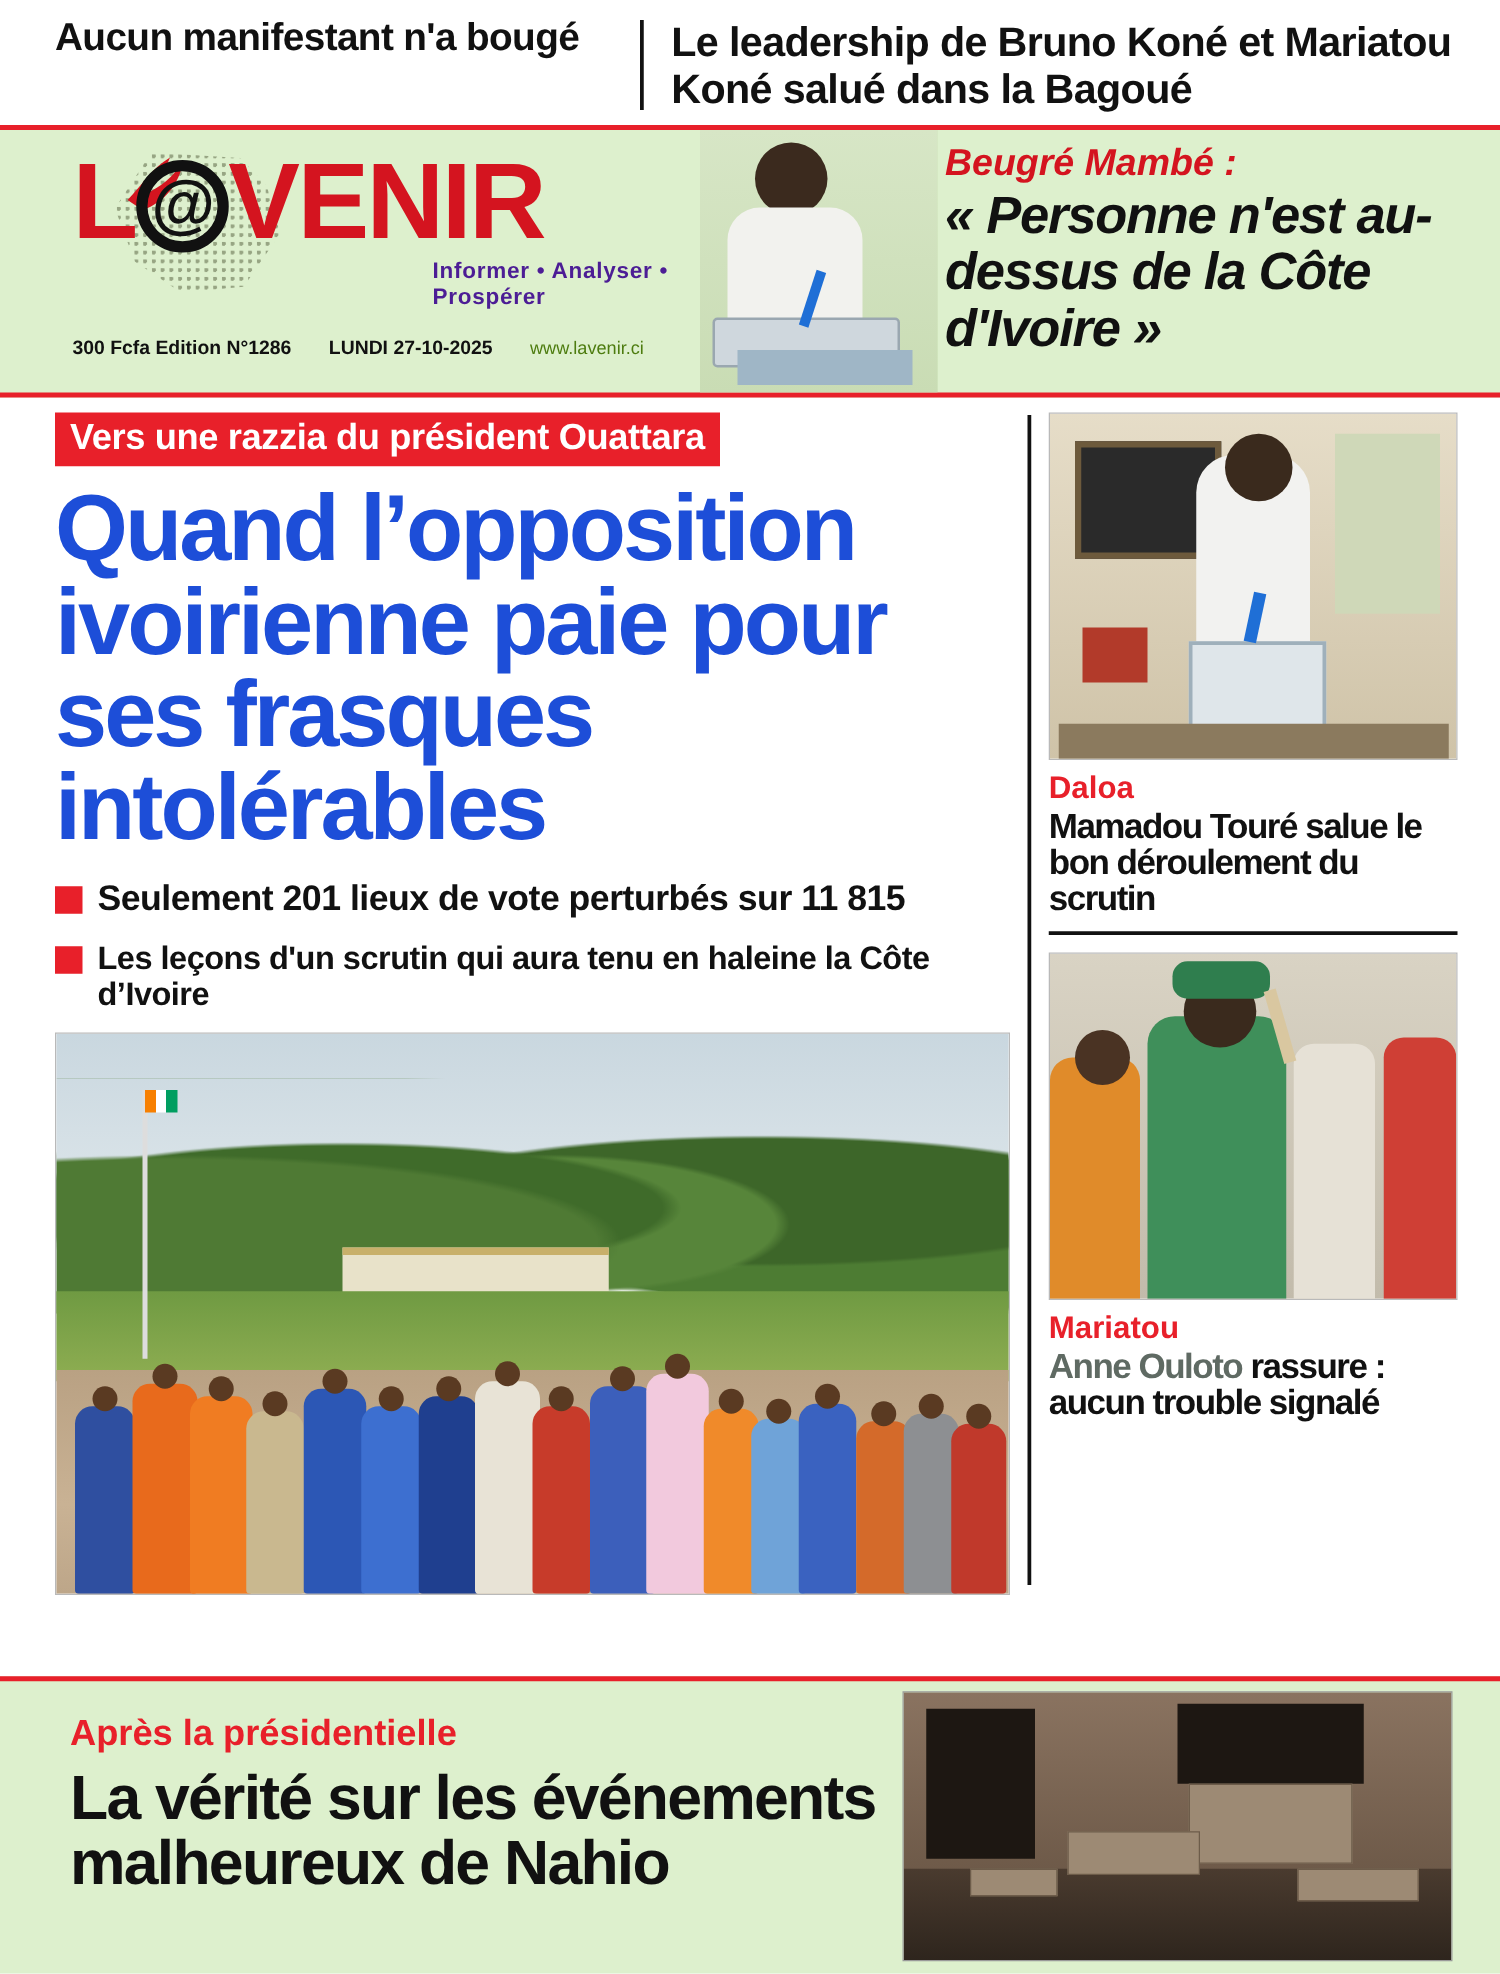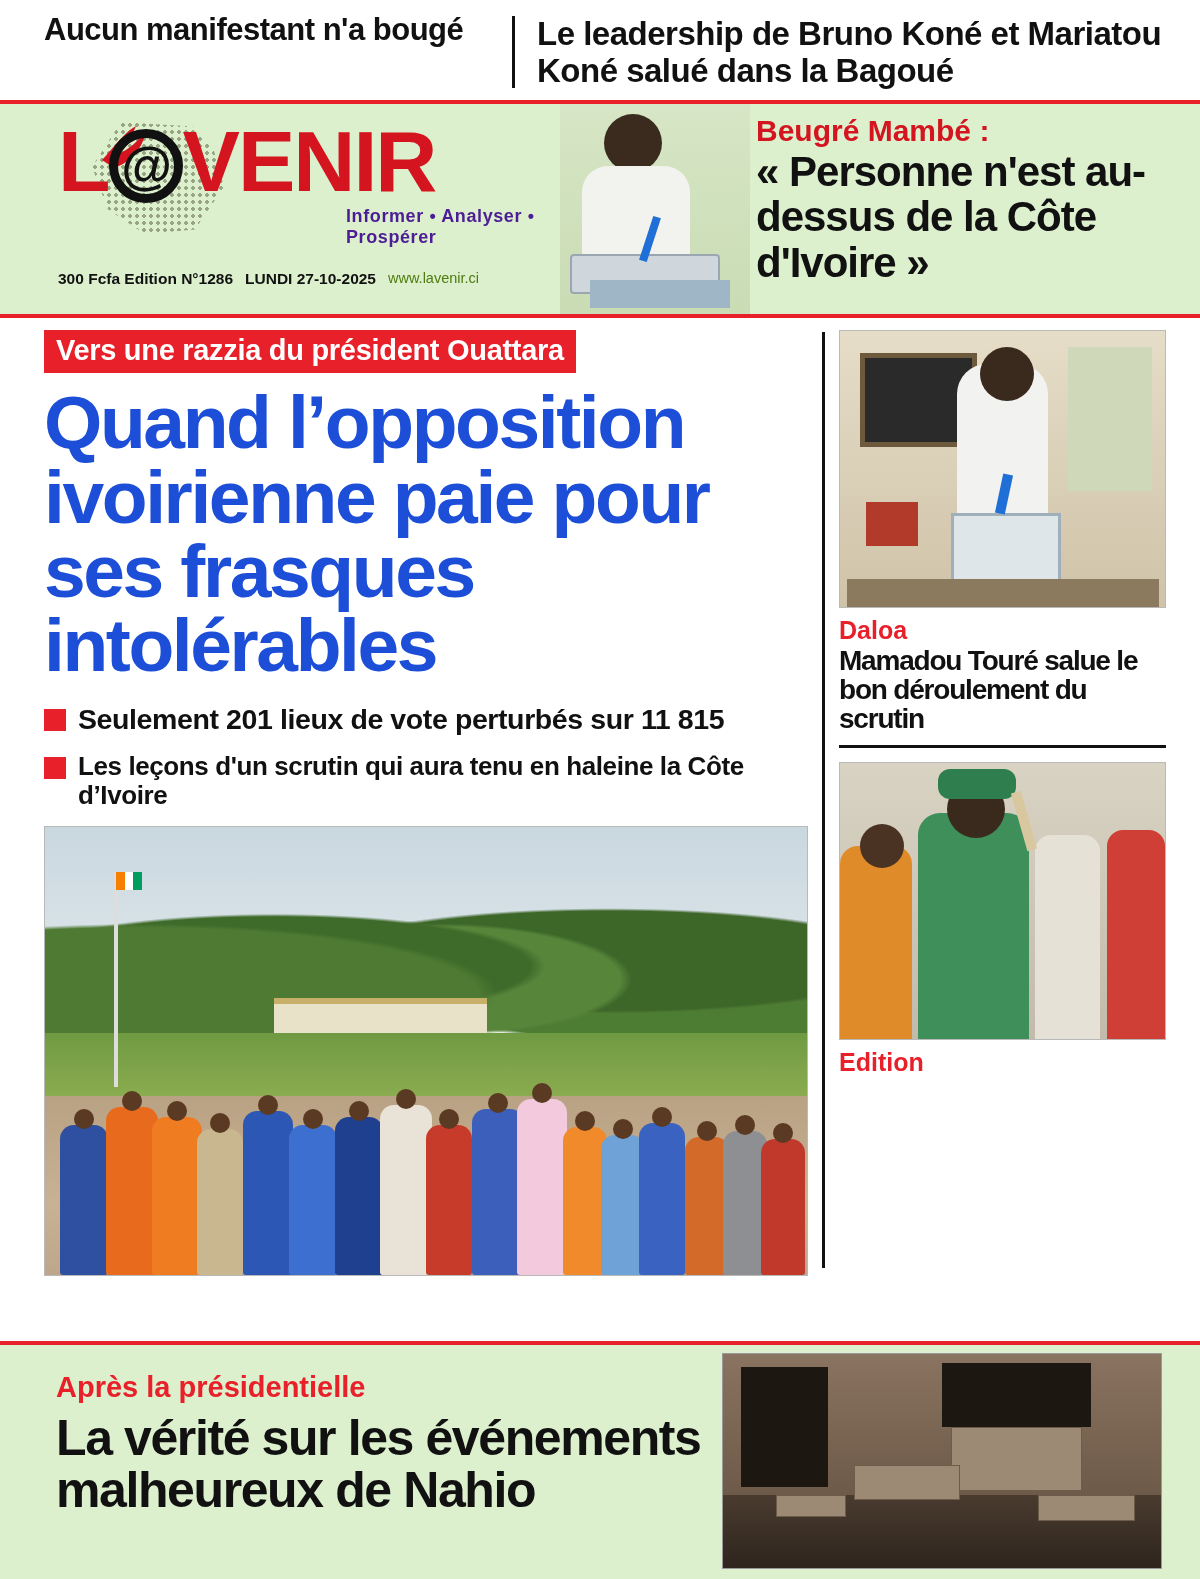--- a/index.html
+++ b/index.html
@@ -83,30 +83,30 @@
     clip-path: polygon(22% 0%, 76% 4%, 92% 24%, 100% 58%, 78% 96%, 40% 100%, 12% 78%, 0% 40%);
     z-index: 0;
   }
   .logo-text, .tagline, .mast-meta { position: relative; z-index: 2; }
   .tagline {
     margin-top: 2px; margin-left: 288px;
     font-size: 18px; font-weight: 700; color: #4c1d95; letter-spacing: .6px;
   }
   .mast-meta {
     margin-top: 22px; font-size: 15.5px; font-weight: 700; color: #111;
-    display: flex; gap: 12px; align-items: flex-start;
+    display: flex; gap: 30px; align-items: center;
   }
   .mast-meta .url { font-weight: 400; color: #4d7c0f; font-size: 14.5px; }
 
   .mast-photo {
     width: 190px; position: relative; overflow: hidden;
     background: linear-gradient(180deg,#cfe3bb 0%, #c5dcae 100%);
   }
   .mast-right {
-    flex: 1; padding: 10px 12px 10px 6px;
+    flex: 1; padding: 10px 12px 10px 6px; font-style: italic;
   }
   .mast-right .label {
     color: #d4141f; font-weight: 800; font-size: 30px; line-height: 1.1;
   }
   .mast-right .quote {
     font-weight: 800; font-size: 42px; line-height: 1.08;
     color: #111; letter-spacing: -1px; margin-top: 2px;
   }
 
   
@@ -336,21 +336,22 @@
             <div style="position:absolute;left:0;top:30%;width:22%;height:70%;background:#e08b2a;border-radius:18px 18px 0 0"></div>
             <div style="position:absolute;left:6%;top:22%;width:44px;height:44px;border-radius:50%;background:#4a3323"></div>
             <div style="position:absolute;left:24%;top:18%;width:34%;height:82%;background:#3f8f5a;border-radius:22px 22px 0 0"></div>
             <div style="position:absolute;left:33%;top:6%;width:58px;height:58px;border-radius:50%;background:#3a2a1d"></div>
             <div style="position:absolute;left:30%;top:2%;width:78px;height:30px;border-radius:12px;background:#2f7e4e"></div>
             <div style="position:absolute;left:60%;top:26%;width:20%;height:74%;background:#e6e1d6;border-radius:16px 16px 0 0"></div>
             <div style="position:absolute;left:82%;top:24%;width:18%;height:76%;background:#cf3f35;border-radius:16px 16px 0 0"></div>
             <div style="position:absolute;left:55%;top:10%;width:10px;height:60px;background:#d9c7a0;transform:rotate(-16deg)"></div>
           </div>
         </div>
-        <div class="side-kicker">Edition</div>
+        <div class="side-kicker">Mariatou</div>
+        <div class="side-title alt"><span class="grey">Anne Ouloto</span> <span>rassure : aucun trouble signalé</span></div>
       </div>
     </div>
   </div>
 
   <div class="bottom">
     <div class="bottom-left">
       <div class="bottom-kicker">Après la présidentielle</div>
       <div class="bottom-title">La vérité sur les événements malheureux de Nahio</div>
     </div>
     <div class="bottom-photo">

